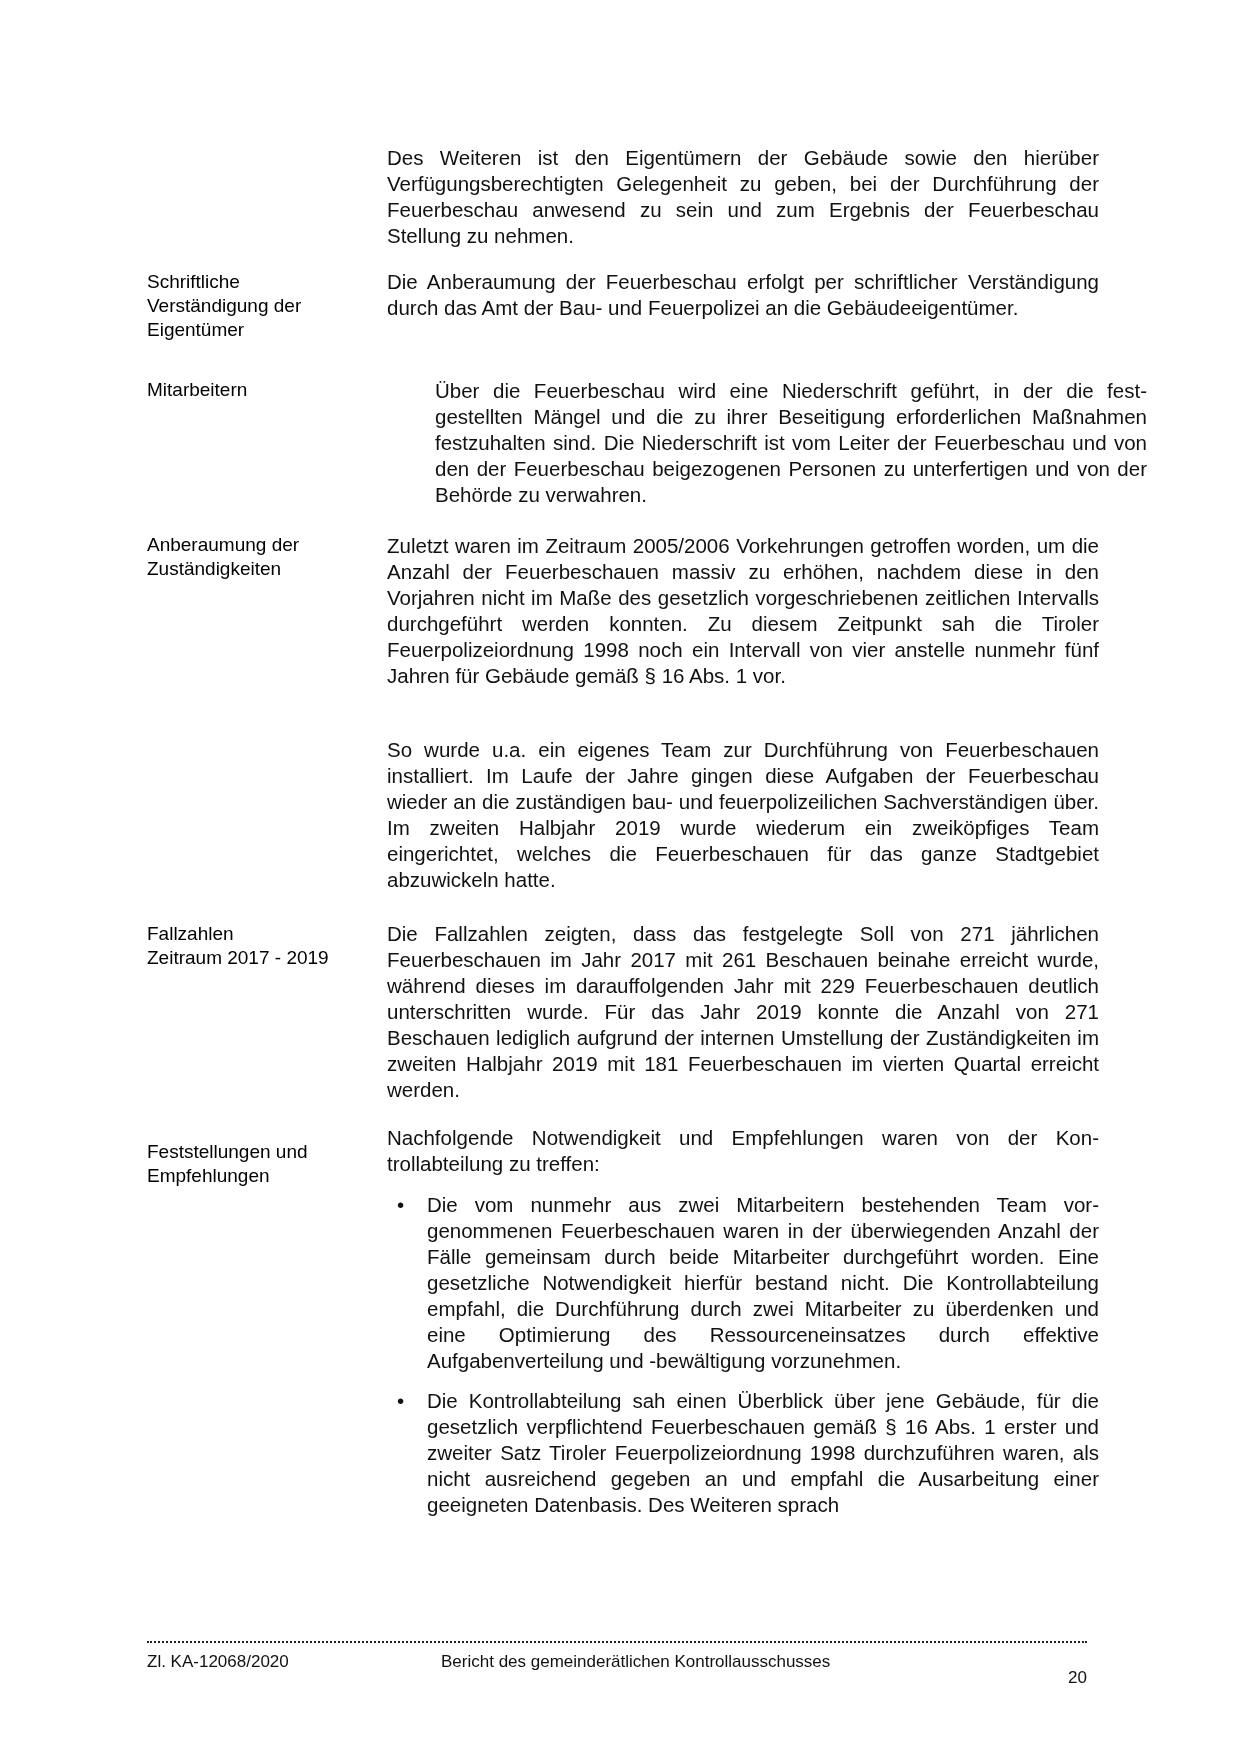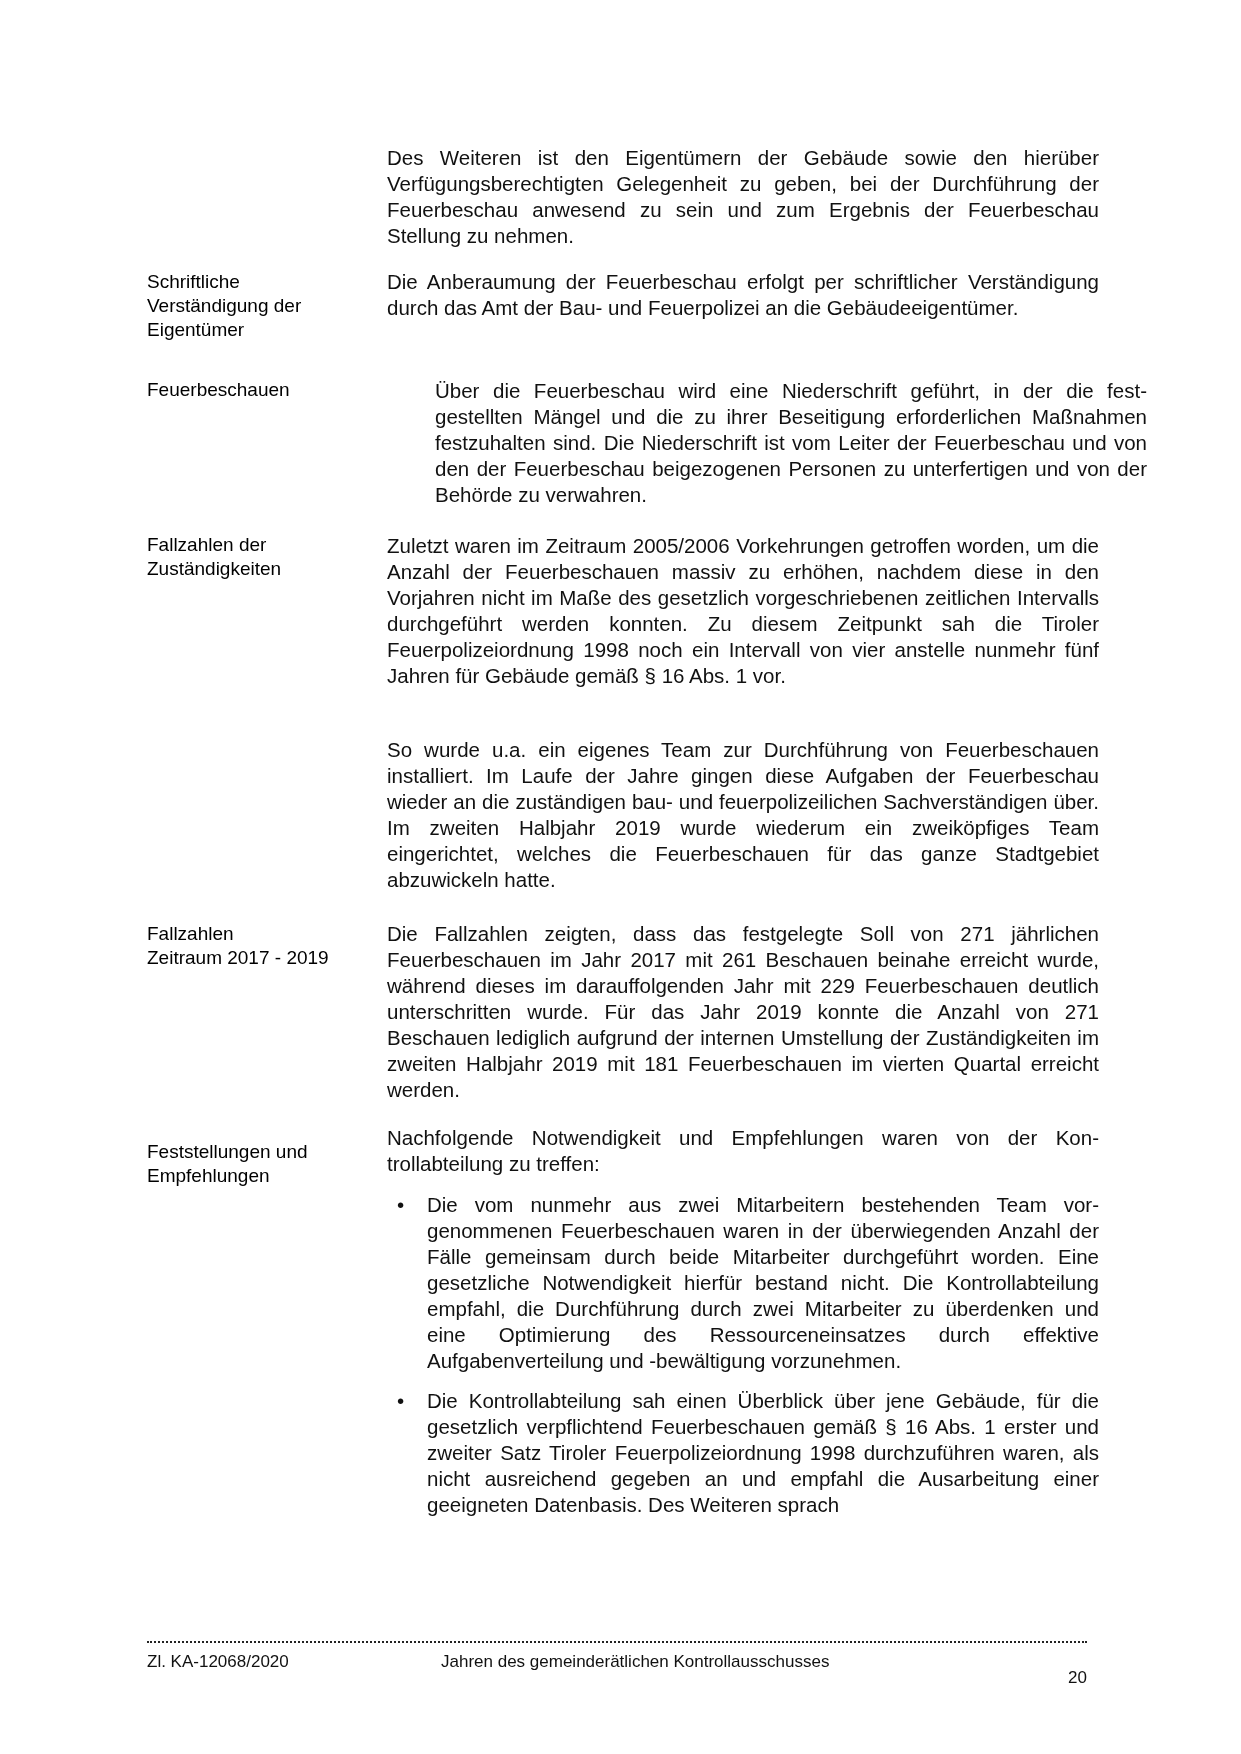--- a/index.html
+++ b/index.html
@@ -27,24 +27,24 @@
 
 <div class="page">
 
   <div class="body-text" style="top:145px;">Des Weiteren ist den Eigentümern der Gebäude sowie den hierüber Verfügungsberechtigten Gelegenheit zu geben, bei der Durchführung der Feuerbeschau anwesend zu sein und zum Ergebnis der Feuerbe­schau Stellung zu nehmen.</div>
 
   <div class="margin-note" style="top:270px; white-space:pre-line;">Schriftliche
 Verständigung der
 Eigentümer</div>
   <div class="body-text" style="top:269px;">Die Anberaumung der Feuerbeschau erfolgt per schriftlicher Verstän­digung durch das Amt der Bau- und Feuerpolizei an die Gebäudeei­gentümer.</div>
 
-  <div class="margin-note" style="top:378px; white-space:pre-line;">Feuerbeschauen</div>
+  <div class="margin-note" style="top:378px; white-space:pre-line;">Mitarbeitern</div>
   <div class="body-text" style="top:378px;margin-left:48px;">Über die Feuerbeschau wird eine Niederschrift geführt, in der die fest­gestellten Mängel und die zu ihrer Beseitigung erforderlichen Maß­nahmen festzuhalten sind. Die Niederschrift ist vom Leiter der Feuer­beschau und von den der Feuerbeschau beigezogenen Personen zu unterfertigen und von der Behörde zu verwahren.</div>
 
-  <div class="margin-note" style="top:533px; white-space:pre-line;">Fallzahlen der
+  <div class="margin-note" style="top:533px; white-space:pre-line;">Anberaumung der
 Zuständigkeiten</div>
   <div class="body-text" style="top:533px;">Zuletzt waren im Zeitraum 2005/2006 Vorkehrungen getroffen worden, um die Anzahl der Feuerbeschauen massiv zu erhöhen, nachdem diese in den Vorjahren nicht im Maße des gesetzlich vorgeschriebe­nen zeitlichen Intervalls durchgeführt werden konnten. Zu diesem Zeitpunkt sah die Tiroler Feuerpolizeiordnung 1998 noch ein Intervall von vier anstelle nunmehr fünf Jahren für Gebäude gemäß § 16 Abs. 1 vor.</div>
   <div class="body-text" style="top:737px;">So wurde u.a. ein eigenes Team zur Durchführung von Feuerbe­schauen installiert. Im Laufe der Jahre gingen diese Aufgaben der Feuerbeschau wieder an die zuständigen bau- und feuerpolizeilichen Sachverständigen über. Im zweiten Halbjahr 2019 wurde wiederum ein zweiköpfiges Team eingerichtet, welches die Feuerbeschauen für das ganze Stadtgebiet abzuwickeln hatte.</div>
 
   <div class="margin-note" style="top:922px; white-space:pre-line;">Fallzahlen
 Zeitraum 2017 - 2019</div>
   <div class="body-text" style="top:921px;">Die Fallzahlen zeigten, dass das festgelegte Soll von 271 jährlichen Feuerbeschauen im Jahr 2017 mit 261 Beschauen beinahe erreicht wurde, während dieses im darauffolgenden Jahr mit 229 Feuerbe­schauen deutlich unterschritten wurde. Für das Jahr 2019 konnte die Anzahl von 271 Beschauen lediglich aufgrund der internen Umstel­lung der Zuständigkeiten im zweiten Halbjahr 2019 mit 181 Feuerbe­schauen im vierten Quartal erreicht werden.</div>
 
   <div class="margin-note" style="top:1140px; white-space:pre-line;">Feststellungen und
 Empfehlungen</div>
@@ -57,16 +57,16 @@
     </li>
     <li class="bullet-item">
       <span class="bullet-dot">•</span>
       <span>Die Kontrollabteilung sah einen Überblick über jene Gebäude, für die gesetzlich verpflichtend Feuerbeschauen gemäß § 16 Abs. 1 erster und zweiter Satz Tiroler Feuerpolizeiordnung 1998 durchzu­führen waren, als nicht ausreichend gegeben an und empfahl die Ausarbeitung einer geeigneten Datenbasis. Des Weiteren sprach</span>
     </li>
   </ul>
 
   <div class="footer-rule"></div>
   <div class="footer">
     <span class="footer-left">Zl. KA-12068/2020</span>
-    <span class="footer-center">Jahren des gemeinderätlichen Kontrollausschusses</span>
+    <span class="footer-center">Bericht des gemeinderätlichen Kontrollausschusses</span>
     <span class="footer-right">20</span>
   </div>
 </div>
 
 </body></html>

